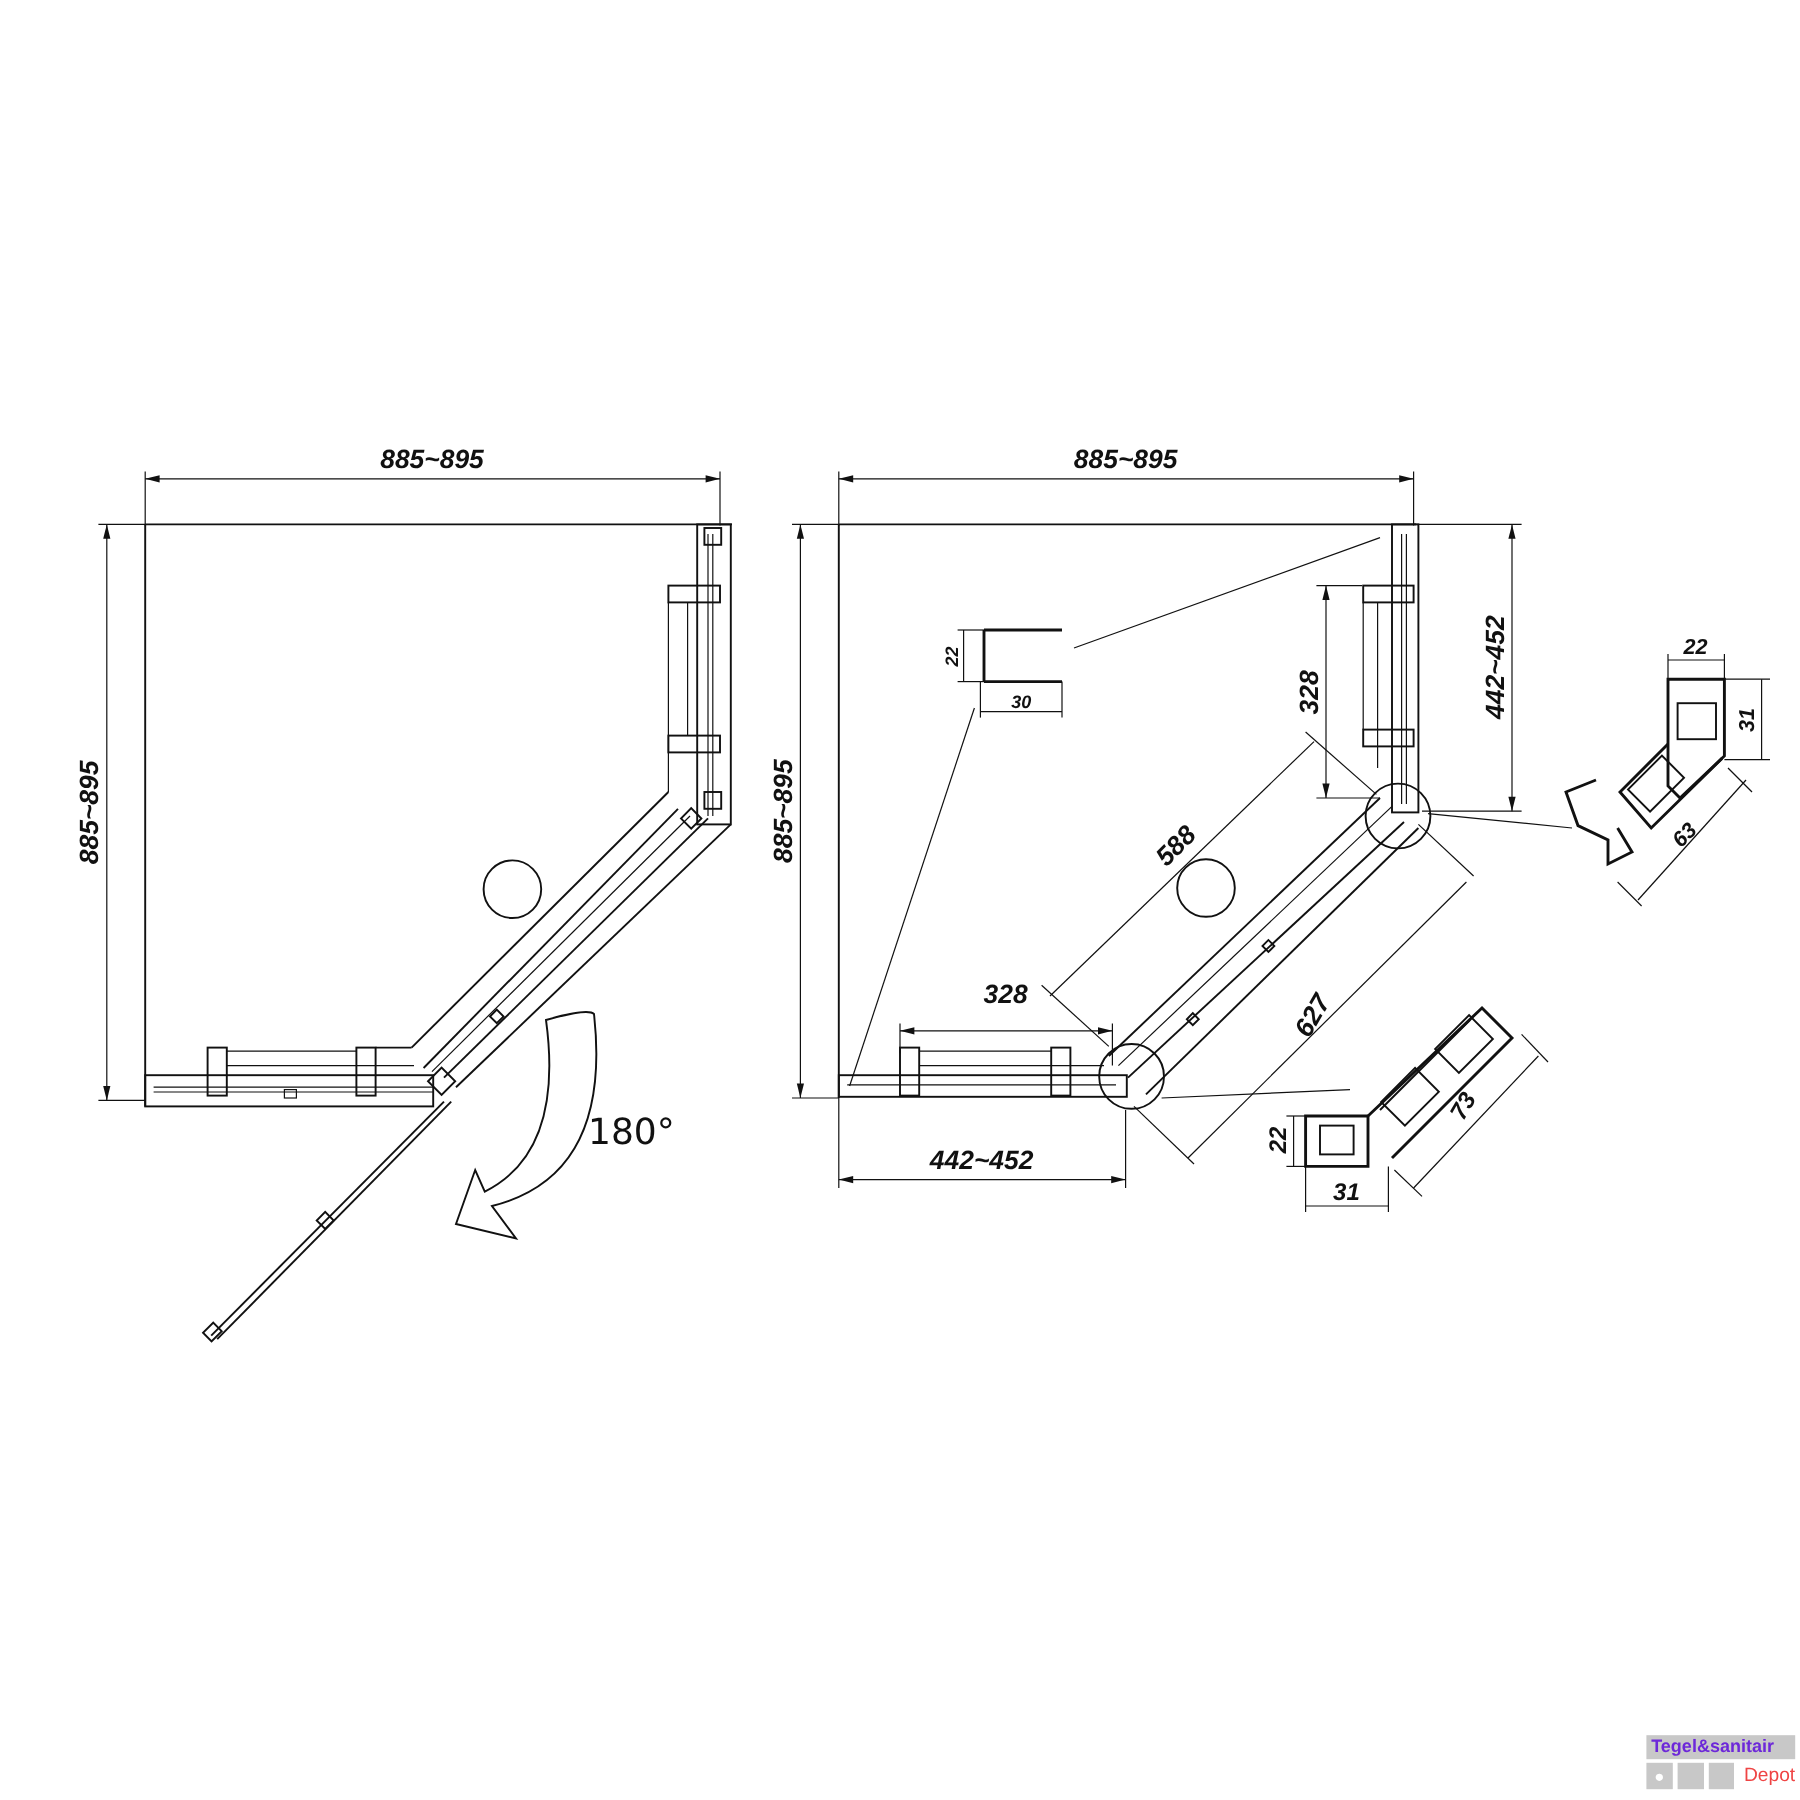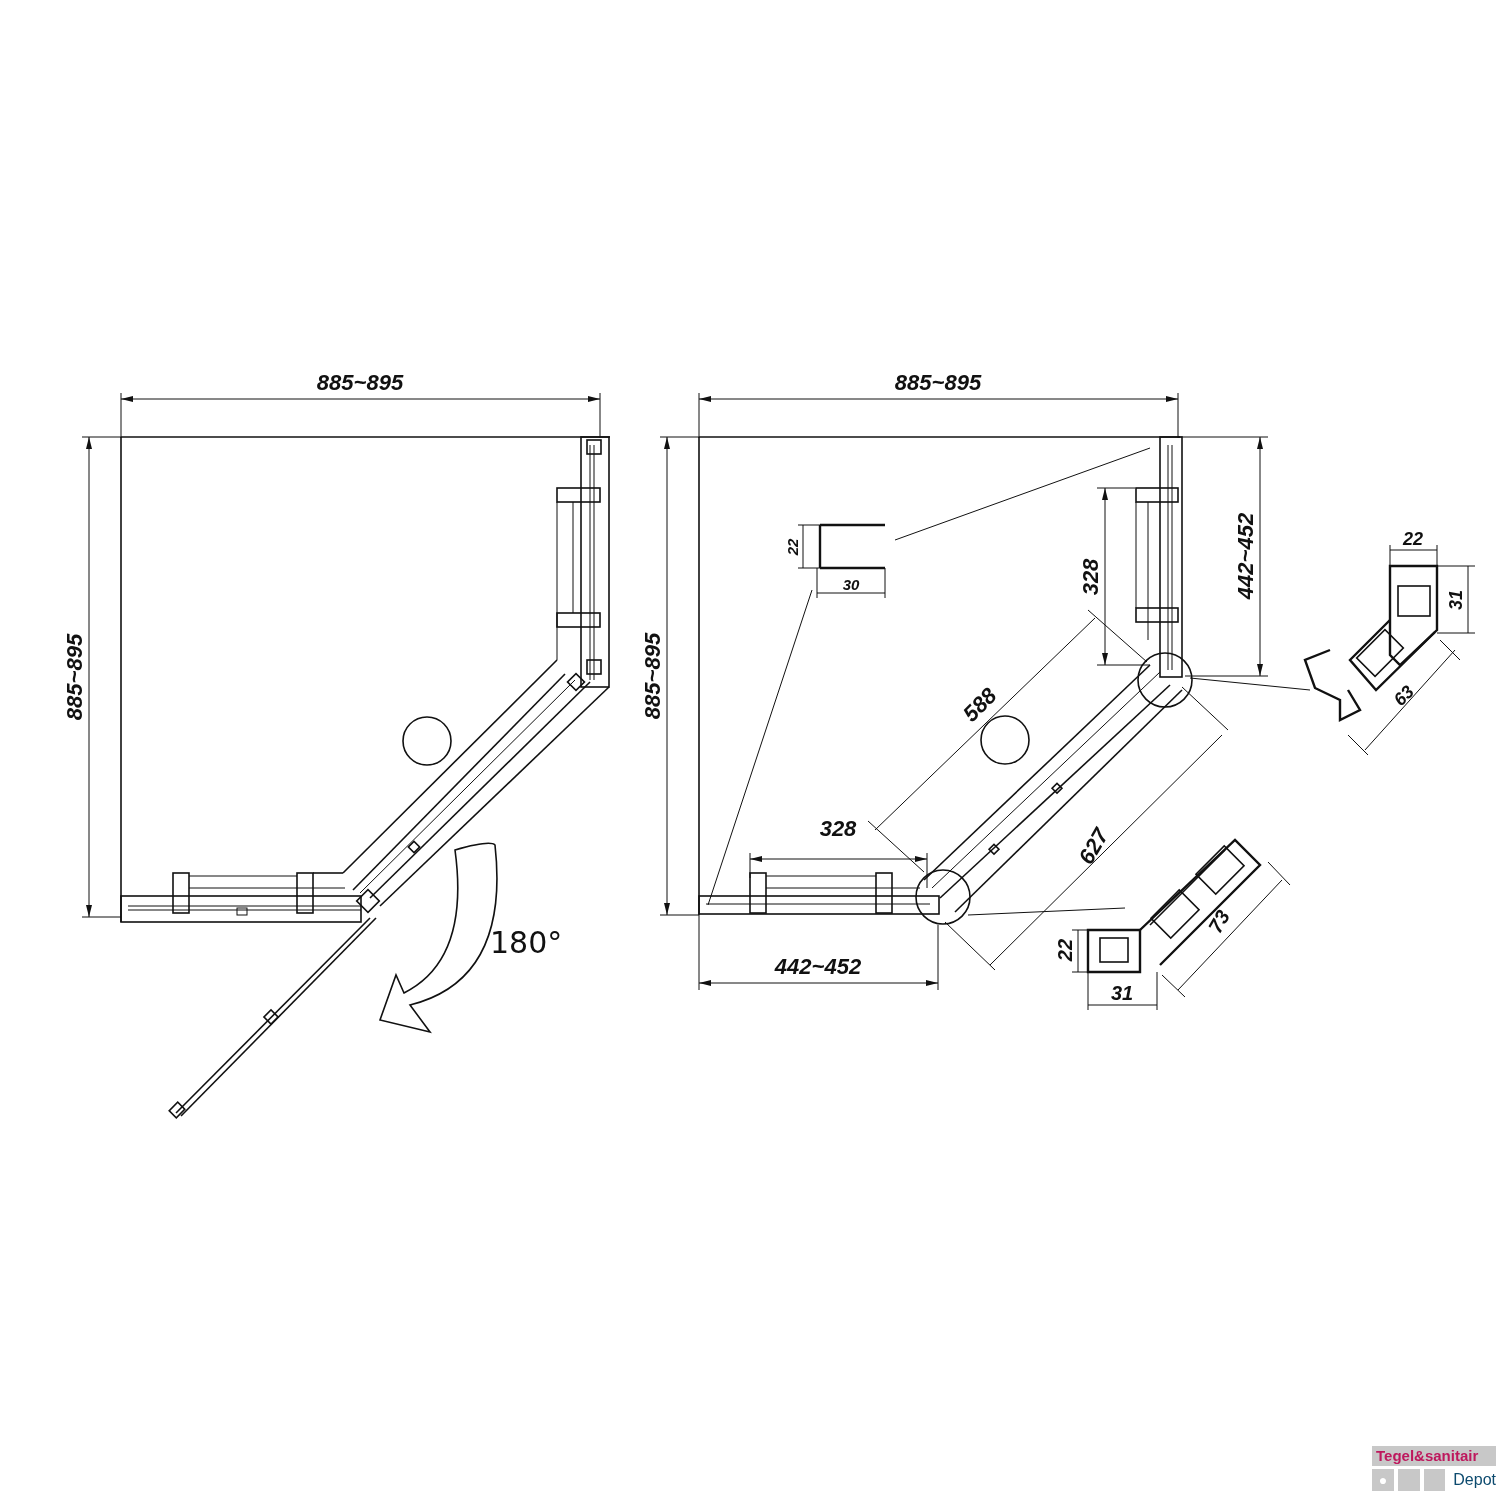--- a/index.html
+++ b/index.html
@@ -5,24 +5,24 @@
   html,body{margin:0;padding:0;background:#fff;}
   body{width:1500px;height:1500px;position:relative;overflow:hidden;font-family:"Liberation Sans",sans-serif;}
   svg{position:absolute;left:0;top:0;}
   .ln{stroke:#111;stroke-width:1.6;fill:none;}
   .th{stroke:#111;stroke-width:1;fill:none;}
   .bd{stroke:#111;stroke-width:2.4;fill:none;}
   .dim{font-family:"Liberation Sans",sans-serif;font-style:italic;font-weight:bold;font-size:22px;fill:#111;}
   .dims{font-family:"Liberation Sans",sans-serif;font-style:italic;font-weight:bold;font-size:15px;fill:#111;}
   .ang{font-family:"DejaVu Sans",sans-serif;font-size:30px;fill:#111;}
   .logo{position:absolute;left:1372px;top:1446px;width:124px;height:52px;}
-  .logo-top{background:#c8c8c8;color:#be185d;font-weight:bold;font-size:15px;height:20px;line-height:20px;padding-left:4px;}
+  .logo-top{background:#c8c8c8;color:#6d28d9;font-weight:bold;font-size:15px;height:20px;line-height:20px;padding-left:4px;}
   .logo-row{display:flex;gap:4px;margin-top:3px;align-items:center;}
   .sq{width:24px;height:22px;background:#c8c8c8;color:#fff;font-size:14px;text-align:center;line-height:22px;}
-  .depot{color:#0c4a6e;font-size:16px;margin-left:4px;}
+  .depot{color:#ef4444;font-size:16px;margin-left:4px;}
 </style>
 </head>
 <body>
 
 <svg width="1500" height="1500" viewBox="0 0 1500 1500">
 
   <g>
 
     <line class="th" x1="121" y1="393" x2="121" y2="438"></line>
     <line class="th" x1="600" y1="393" x2="600" y2="438"></line>

